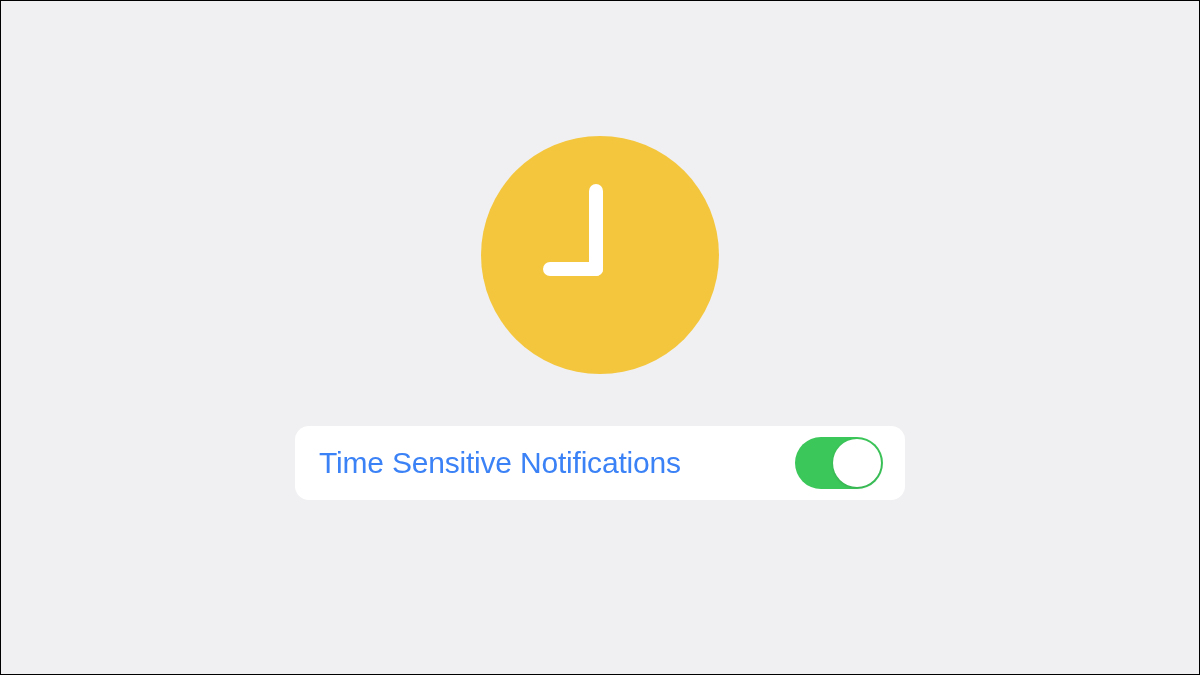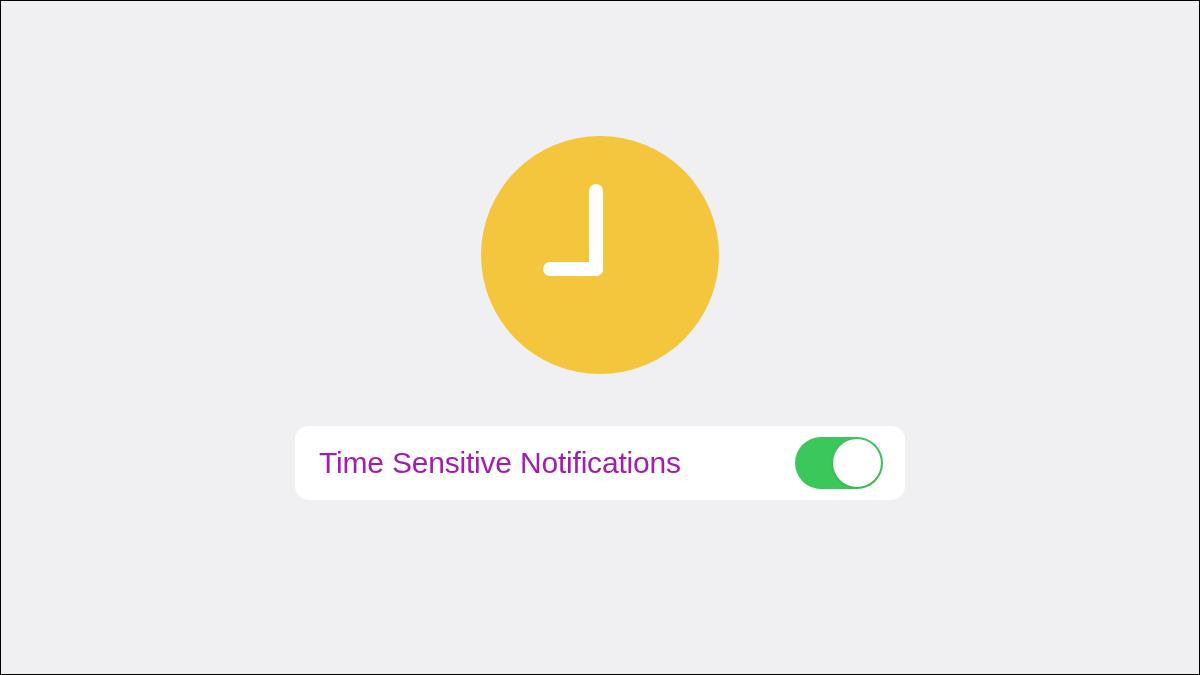--- a/index.html
+++ b/index.html
@@ -57,21 +57,21 @@
       background: #fff;
       border-radius: 14px;
       display: flex;
       align-items: center;
       justify-content: space-between;
       padding: 0 22px 0 24px;
     }
     
     .settings-label {
       font-size: 30px;
-      color: #a21caf;
+      color: #3b82f6;
       font-weight: 400;
       letter-spacing: -0.2px;
     }
     
     .toggle {
       width: 88px;
       height: 52px;
       background: #3cc75a;
       border-radius: 26px;
       position: relative;

